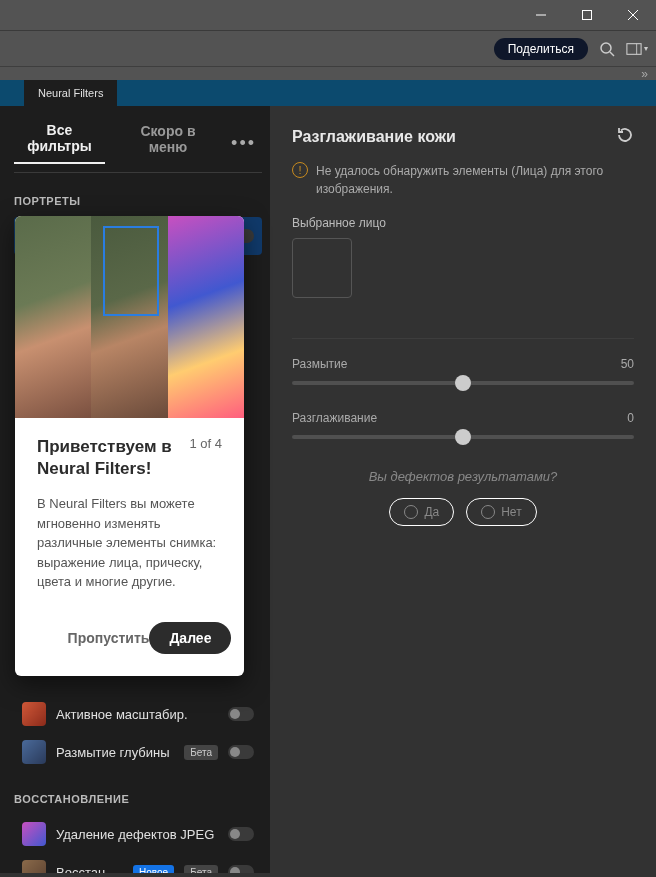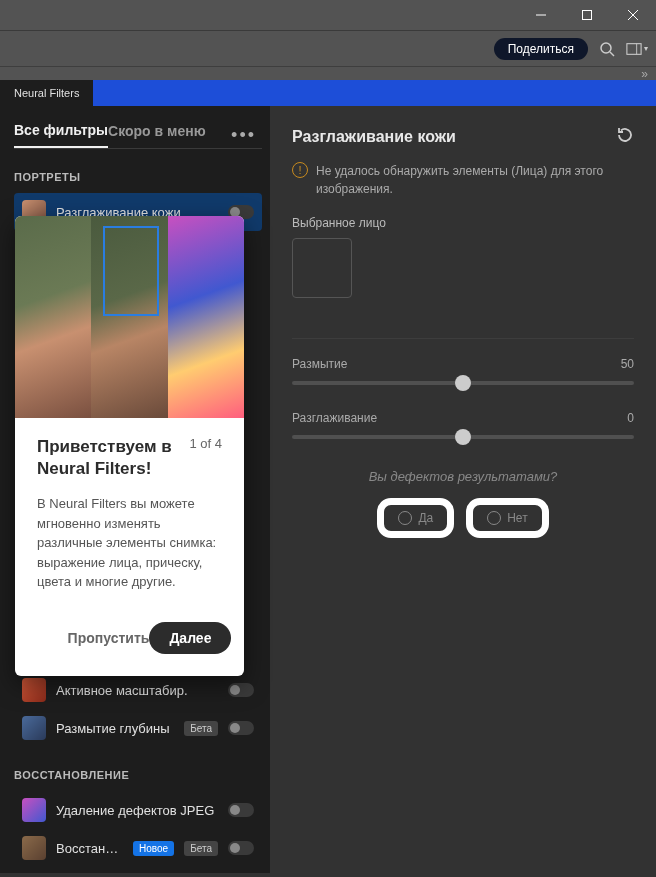--- a/index.html
+++ b/index.html
@@ -8,27 +8,27 @@
 .titlebar { height: 30px; background: #535353; display: flex; justify-content: flex-end; align-items: center; }
 .titlebar .win-btn { width: 46px; height: 30px; display: flex; align-items: center; justify-content: center; color: #fff; cursor: pointer; }
 .titlebar .win-btn svg { width: 12px; height: 12px; stroke: #fff; stroke-width: 1; fill: none; }
 
 .toolbar { height: 36px; background: #535353; display: flex; justify-content: flex-end; align-items: center; padding: 0 8px; gap: 8px; border-top: 1px solid #3a3a3a; }
 .share-btn { background: #0f172a; color: #fff; border: none; border-radius: 12px; padding: 4px 14px; font-size: 12px; cursor: pointer; }
 .tool-icon { width: 22px; height: 22px; display: flex; align-items: center; justify-content: center; cursor: pointer; }
 .tool-icon svg { stroke: #ccc; fill: none; }
 .chevrons { height: 14px; background: #535353; display: flex; justify-content: flex-end; padding-right: 8px; color: #aaa; font-size: 12px; border-top: 1px solid #3e3e3e; }
 
-.tabbar { background: #1d4ed8; display: flex; }
+.tabbar { background: #0c4a6e; display: flex; padding-left: 24px; }
 .app-tab { background: #1d1d1d; color: #e0e0e0; padding: 7px 14px; font-size: 11px; font-weight: 500; }
 
 .main { display: flex; height: calc(877px - 30px - 36px - 14px - 30px); }
 
 .sidebar { width: 270px; background: #1d1d1d; padding: 16px 8px 16px 14px; position: relative; overflow: hidden; }
-.filter-tabs { display: flex; align-items: center; border-bottom: 1px solid #3a3a3a; padding-bottom: 0; }
+.filter-tabs { display: flex; align-items: center; gap: 16px; border-bottom: 1px solid #3a3a3a; padding-bottom: 8px; text-align: center; }
 .filter-tab { font-size: 14px; font-weight: 600; color: #999; padding-bottom: 8px; cursor: pointer; }
 .filter-tab.active { color: #f0f0f0; border-bottom: 2px solid #f0f0f0; }
 .more-dots { margin-left: auto; font-size: 18px; color: #aaa; letter-spacing: 2px; cursor: pointer; padding-right: 6px; }
 
 .spinner { width: 28px; height: 28px; border: 3px solid #0078d4; border-top-color: transparent; border-radius: 50%; position: absolute; top: 160px; left: 130px; }
 
 .cat-label { font-size: 11px; font-weight: 600; letter-spacing: 0.5px; color: #bbb; margin: 22px 0 10px; }
 
 .filter-item { display: flex; align-items: center; gap: 10px; padding: 7px 8px; border-radius: 4px; position: relative; }
 .filter-item.selected { background: #103a6b; }
@@ -51,21 +51,21 @@
 .divider { border: none; border-top: 1px solid #3d3d3d; margin: 8px 0 18px; }
 
 .slider-row { margin-bottom: 26px; }
 .slider-head { display: flex; justify-content: space-between; font-size: 12px; color: #aaa; margin-bottom: 10px; }
 .slider-track { height: 4px; background: #505050; border-radius: 2px; position: relative; }
 .slider-thumb { width: 16px; height: 16px; background: #ccc; border-radius: 50%; position: absolute; top: -6px; left: 50%; transform: translateX(-50%); cursor: pointer; }
 
 .feedback { text-align: center; margin-top: 30px; }
 .feedback-q { font-size: 13px; font-style: italic; color: #888; margin-bottom: 14px; }
 .fb-btns { display: flex; gap: 12px; justify-content: center; }
-.fb-btn { border: 7px solid #ffffff; background: transparent; color: #888; padding: 6px 14px; border-radius: 14px; font-size: 12px; cursor: pointer; display: flex; align-items: center; gap: 6px; }
+.fb-btn { border: 1px solid #ffffff; background: transparent; color: #888; padding: 6px 14px; border-radius: 14px; font-size: 12px; cursor: pointer; display: flex; align-items: center; gap: 6px; }
 .face-icon { width: 14px; height: 14px; border: 1.5px solid #888; border-radius: 50%; position: relative; }
 
 
 .popover { position: absolute; left: 15px; top: 216px; width: 229px; background: #fff; border-radius: 6px; box-shadow: 0 8px 24px rgba(0,0,0,0.5); overflow: hidden; z-index: 100; }
 .pop-img { width: 100%; height: 202px; display: flex; }
 .pop-img-col { flex: 1; position: relative; }
 .pop-img-col.c1 { background: linear-gradient(160deg, #5a6b4a 0%, #6b7a55 40%, #c89070 60%, #7a5040 100%); }
 .pop-img-col.c2 { background: linear-gradient(160deg, #4a5a3e 0%, #5a6848 40%, #b88565 60%, #6a4a3a 100%); }
 .pop-img-col.c3 { background: linear-gradient(160deg, #c850c0 0%, #4158d0 40%, #ffcc70 70%, #ff5e7e 100%); }
 .pop-face-box { position: absolute; border: 2px solid #2a7de1; top: 10px; left: 12px; width: 56px; height: 90px; }

